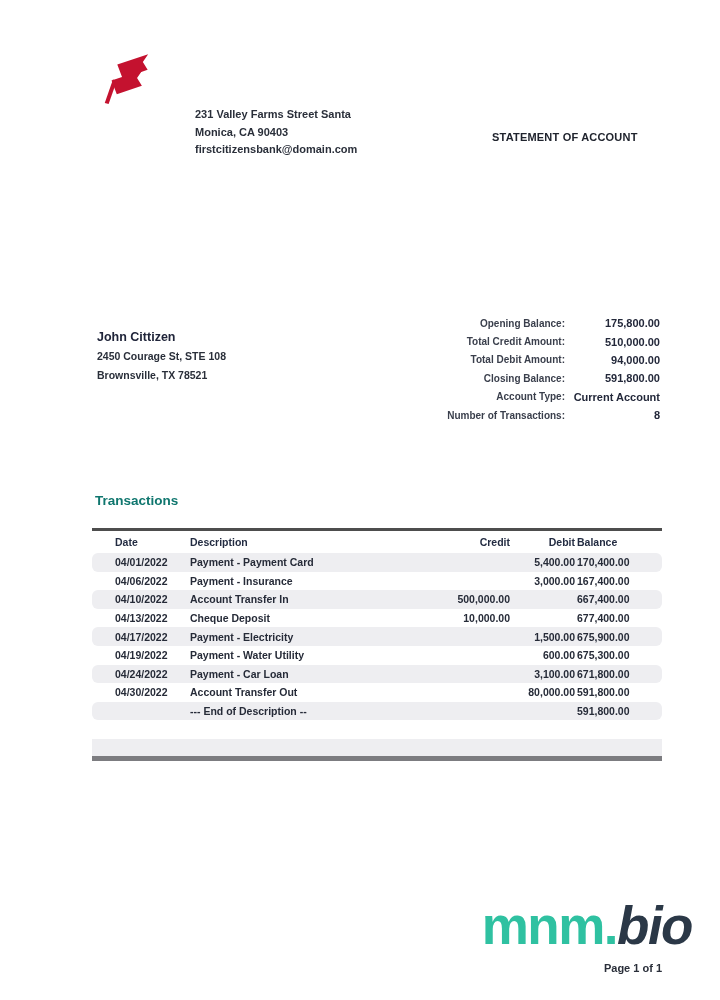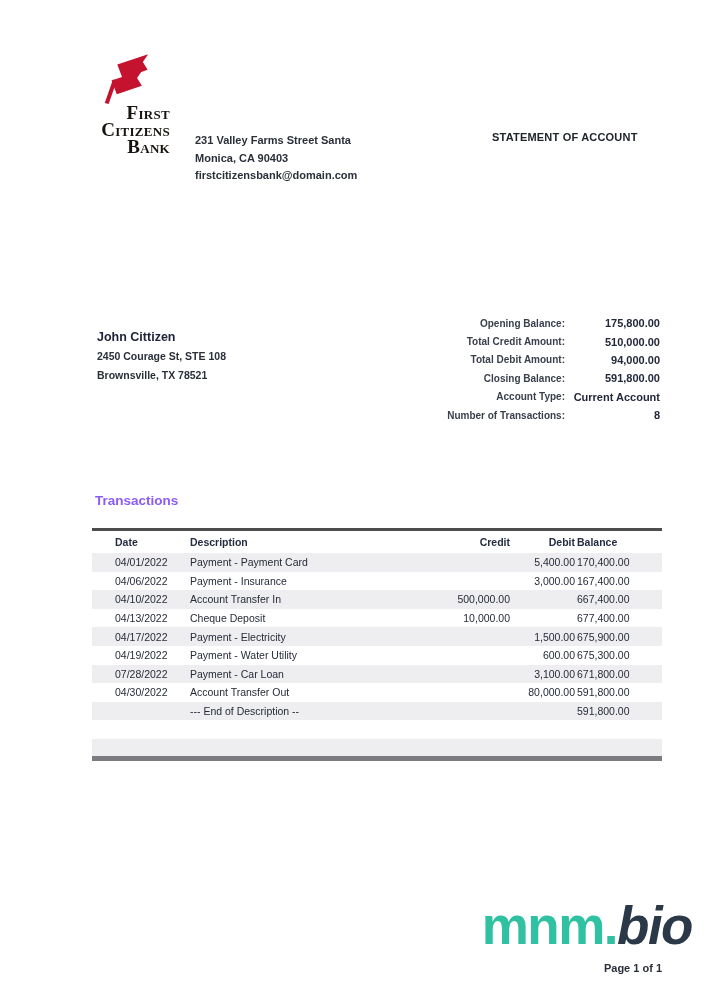--- a/index.html
+++ b/index.html
@@ -7,21 +7,21 @@
     position:relative; width:720px; height:1000px; background:#ffffff;
     font-family:"Liberation Sans", sans-serif; color:#2a2e3a; overflow:hidden;
   }
 
   
   .logo { position:absolute; left:86px; top:50px; width:84px; }
   .logo svg { display:block; margin:0 auto 0 12px; }
   .logo-name { text-align:right; font-family:"Liberation Serif", serif; font-weight:bold;
     color:#17140f; font-variant:small-caps; font-size:19px; line-height:17px; letter-spacing:0.3px; }
   .bank-address { position:absolute; left:195px; top:106px; font-size:11px; font-weight:600;
-    line-height:17.5px; color:#2a2f3a;margin-top:26px; }
+    line-height:17.5px; color:#2a2f3a; }
   .statement-title { position:absolute; left:492px; top:131px; font-size:11px; font-weight:700;
     letter-spacing:0.2px; color:#20242e; }
 
   
   .account-info { position:absolute; left:95px; top:250px; }
   .ai-row { display:flex; align-items:baseline; height:19px; }
   .ai-row:first-child { margin-bottom:2px; }
   .ai-label { width:100px; font-size:10px; font-weight:600; color:#3a3f4c; }
   .ai-value { font-size:11px; font-weight:700; color:#23283a; }
 
@@ -30,25 +30,25 @@
   .customer-name { font-size:12.5px; font-weight:700; color:#20253a; line-height:20px;margin-top:9px; }
   .customer-line { font-size:10.5px; font-weight:600; color:#2a2f3a; line-height:18.5px; }
 
   
   .summary { position:absolute; left:420px; top:314px; width:240px; }
   .sum-row { display:flex; align-items:center; height:18.4px; }
   .sum-label { width:145px; text-align:right; font-size:10px; font-weight:600; color:#3a3f4c; }
   .sum-value { width:95px; text-align:right; font-size:11px; font-weight:700; color:#23283a; }
 
   
-  .tx-heading { position:absolute; left:95px; top:493px; font-size:13.5px; font-weight:700; color:#8b5cf6; }
+  .tx-heading { position:absolute; left:95px; top:493px; font-size:13.5px; font-weight:700; color:#0f766e; }
   .tx-table { position:absolute; left:92px; top:528px; width:570px; border-top:3px solid #4d4d4d; }
   .thead, .trow { display:grid; grid-template-columns:98px 230px 92px 65px 85px; align-items:center; }
   .thead { height:22px; font-size:10.5px; font-weight:700; color:#232c42; }
-  .trow { height:18.6px; font-size:10.5px; font-weight:400; color:#262b38; }
+  .trow { height:18.6px; font-size:10.5px; font-weight:700; color:#262b38;border-radius:6px; }
   .trow.alt { background:#eeeef1; }
   .cell { overflow:hidden; white-space:nowrap; }
   .c-date { padding-left:23px; }
   .c-description { padding-left:0; }
   .c-credit, .c-debit { text-align:right; padding-right:2px; }
   .c-balance { padding-right:4px; }
   .filler-white { height:19px; }
   .filler-gray { height:17px; background:#eeeef1; }
   .bottom-bar { height:5px; background:#7c7c80; }
 
@@ -64,25 +64,20 @@
 <div class="page">
 
   <div class="logo">
     <svg width="54" height="54" viewBox="0 0 56 56">
       <g class="flag-fill" fill="#c4122f">
         <path d="M7,55 L11,56 L19.5,32 L15.5,30.5 Z"></path>
         <path d="M14,31.5 L46,21 L40.5,29 L45.5,37 L19.5,46 Z"></path>
         <path d="M20,15 L52,4.5 L46.5,12.5 L51.5,20.5 L25.5,29.5 Z"></path>
       </g>
     </svg>
-    <div class="logo-name">
-      <div>First</div>
-      <div>Citizens</div>
-      <div>Bank</div>
-    </div>
   </div>
 
   <div class="bank-address">
     <div>231 Valley Farms Street Santa</div>
     <div>Monica, CA 90403</div>
     <div>firstcitizensbank@domain.com</div>
   </div>
 
   <div class="statement-title">STATEMENT OF ACCOUNT</div>
 
@@ -166,21 +161,21 @@
           <div class="cell c-balance">675,900.00</div>
         </div>
         <div class="trow">
           <div class="cell c-date">04/19/2022</div>
           <div class="cell c-description">Payment - Water Utility</div>
           <div class="cell c-credit"></div>
           <div class="cell c-debit">600.00</div>
           <div class="cell c-balance">675,300.00</div>
         </div>
         <div class="trow alt">
-          <div class="cell c-date">07/28/2022</div>
+          <div class="cell c-date">04/24/2022</div>
           <div class="cell c-description">Payment - Car Loan</div>
           <div class="cell c-credit"></div>
           <div class="cell c-debit">3,100.00</div>
           <div class="cell c-balance">671,800.00</div>
         </div>
         <div class="trow">
           <div class="cell c-date">04/30/2022</div>
           <div class="cell c-description">Account Transfer Out</div>
           <div class="cell c-credit"></div>
           <div class="cell c-debit">80,000.00</div>

